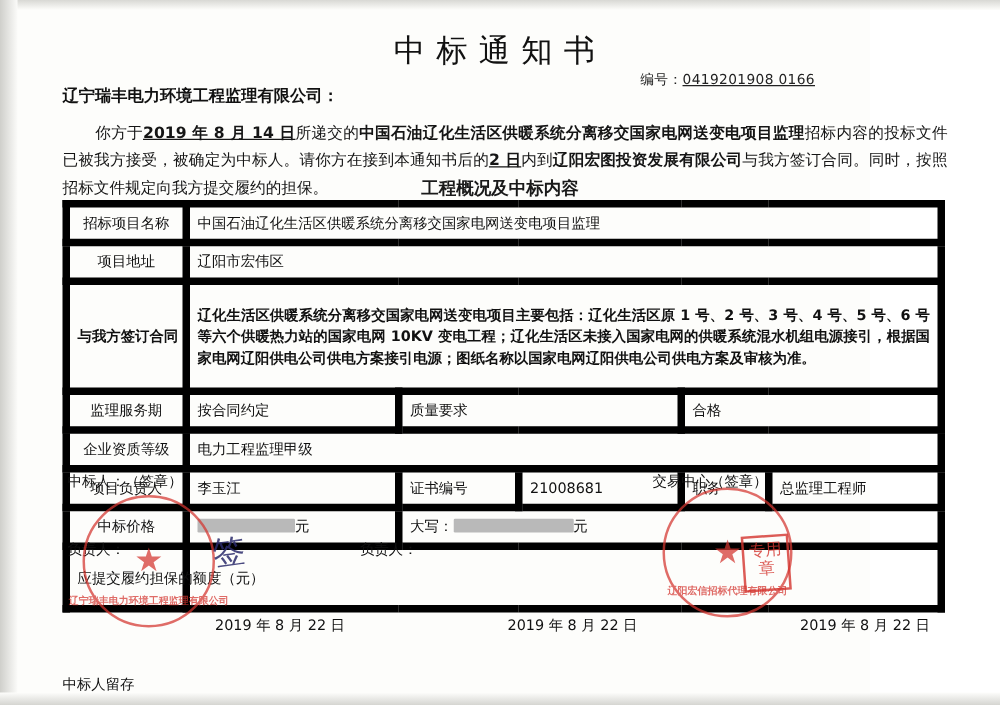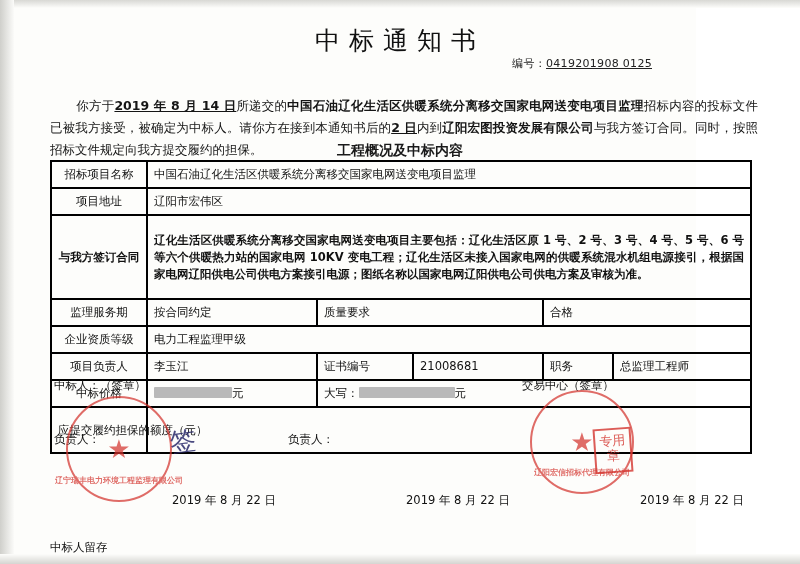--- a/index.html
+++ b/index.html
@@ -97,21 +97,21 @@
     position: absolute;
     top: 160px;
     left: 50px;
     width: 700px;
     border-collapse: collapse;
     font-size: 11.5px;
     color: #111;
     table-layout: fixed;
   }
   table.maintable td {
-    border: 2px solid #000000;
+    border: 6px solid #000000;
     padding: 4px 6px;
     vertical-align: middle;
     line-height: 17px;
   }
   td.lbl {
     text-align: center;
     width: 96px;
     white-space: nowrap;
   }
   td.val-left { text-align: left; }
@@ -216,23 +216,24 @@
 <body>
 
 <div class="page">
   <div class="edge-top"></div>
   <div class="edge-left"></div>
   <div class="edge-bottom"></div>
 
   <div class="doc-title">中标通知书</div>
 
   <div class="doc-number">
-    <span>编号：</span><span class="num">0419201908 0125</span>
+    <span>编号：</span><span class="num">0419201908 0166</span>
   </div>
 
+  <div class="recipient">辽宁瑞丰电力环境工程监理有限公司：</div>
 
   <div class="body-para">
     <span class="ind"></span><span>你方于</span><span class="u">2019 年 8 月 14 日</span><span>所递交的</span><span class="b">中国石油辽化生活区供暖系统分离移交国家电网送变电项目监理</span><span>招标内容的投标文件已被我方接受，被确定为中标人。请你方在接到本通知书后的</span><span class="u">2 日</span><span>内到</span><span class="b">辽阳宏图投资发展有限公司</span><span>与我方签订合同。同时，按照招标文件规定向我方提交履约的担保。</span>
   </div>
 
   <div class="section-title">工程概况及中标内容</div>
 
   <table class="maintable">
     <colgroup>
       <col style="width:96px">

